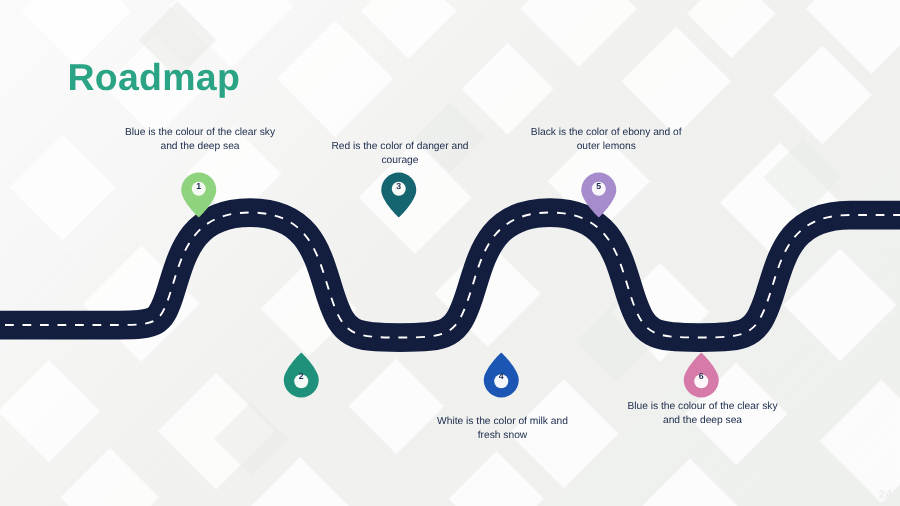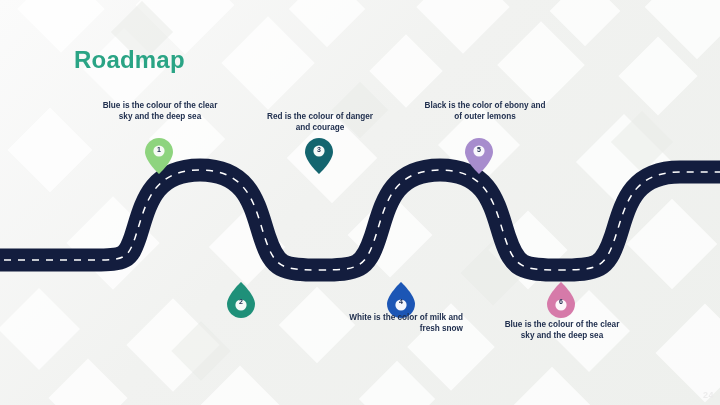--- a/index.html
+++ b/index.html
@@ -13,42 +13,42 @@
     background:
       linear-gradient(135deg,#fbfbfb 0%,#f1f2f0 45%,#eef0ed 100%);
   }
   
   .tex{position:absolute;inset:0;pointer-events:none;}
   .tex svg{display:block;width:720px;height:405px;}
 
   
   #title{
     position:absolute;left:54px;top:46px;
-    font-size:24px;font-weight:bold;letter-spacing:.2px;
-    color:#2aa485;white-space:nowrap;margin-left:20px;
+    font-size:30px;font-weight:bold;letter-spacing:.2px;
+    color:#2aa485;white-space:nowrap;
   }
 
   
   #road{position:absolute;left:0;top:150px;width:720px;height:140px;}
   #road svg{display:block;}
 
   
   .pin{position:absolute;width:30px;height:38px;}
   .pin svg{display:block;width:30px;height:38px;}
   .pin .num{
     position:absolute;left:0;width:30px;text-align:center;
     font-size:7px;font-weight:bold;color:#1d2b4f;
   }
   .pin.down .num{top:9px;}
   .pin.up   .num{top:17px;}
 
   
   .cap{
     position:absolute;text-align:center;
-    font-size:8.2px;line-height:11px;color:#21304f;font-weight:bold;
+    font-size:8.2px;line-height:11px;color:#21304f;
   }
 
   
   #wm{
     position:absolute;right:6px;bottom:5px;
     font-size:9px;font-weight:bold;color:#ececec;letter-spacing:.5px;
   }
 </style>
 </head>
 <body>
@@ -138,21 +138,21 @@
   </div>
   <div class="cap" style="left:99px;top:100px;width:122px;">Blue is the colour of the clear sky and the deep sea</div>
 
   <div class="pin down" style="left:304px;top:137px;">
     <svg viewBox="0 0 30 38" xmlns="http://www.w3.org/2000/svg">
       <path d="M15 1 C7.3 1 1 7.3 1 15 C1 24 15 37 15 37 C15 37 29 24 29 15 C29 7.3 22.7 1 15 1 Z" fill="#14656f"></path>
       <circle cx="15" cy="14" r="5.6" fill="#f6faf9"></circle>
     </svg>
     <span class="num">3</span>
   </div>
-  <div class="cap" style="left:259px;top:111px;width:122px;">Red is the colour of danger and courage</div>
+  <div class="cap" style="left:259px;top:111px;width:122px;">Red is the color of danger and courage</div>
 
   <div class="pin down" style="left:464px;top:137px;">
     <svg viewBox="0 0 30 38" xmlns="http://www.w3.org/2000/svg">
       <path d="M15 1 C7.3 1 1 7.3 1 15 C1 24 15 37 15 37 C15 37 29 24 29 15 C29 7.3 22.7 1 15 1 Z" fill="#a78ccd"></path>
       <circle cx="15" cy="14" r="5.6" fill="#f9f7fc"></circle>
     </svg>
     <span class="num">5</span>
   </div>
   <div class="cap" style="left:424px;top:100px;width:122px;">Black is the color of ebony and of outer lemons</div>
 
@@ -164,21 +164,21 @@
     <span class="num">2</span>
   </div>
 
   <div class="pin up" style="left:386px;top:281px;">
     <svg viewBox="0 0 30 38" xmlns="http://www.w3.org/2000/svg">
       <path d="M15 37 C7.3 37 1 30.7 1 23 C1 14 15 1 15 1 C15 1 29 14 29 23 C29 30.7 22.7 37 15 37 Z" fill="#1c56b5"></path>
       <circle cx="15" cy="24" r="5.6" fill="#f4f7fd"></circle>
     </svg>
     <span class="num">4</span>
   </div>
-  <div class="cap" style="left:341px;top:312px;width:122px;text-align:right;">White is the color of milk and fresh snow</div>
+  <div class="cap" style="left:341px;top:331px;width:122px;">White is the color of milk and fresh snow</div>
 
   <div class="pin up" style="left:546px;top:281px;">
     <svg viewBox="0 0 30 38" xmlns="http://www.w3.org/2000/svg">
       <path d="M15 37 C7.3 37 1 30.7 1 23 C1 14 15 1 15 1 C15 1 29 14 29 23 C29 30.7 22.7 37 15 37 Z" fill="#d67aa9"></path>
       <circle cx="15" cy="24" r="5.6" fill="#fdf6fa"></circle>
     </svg>
     <span class="num">6</span>
   </div>
   <div class="cap" style="left:501px;top:319px;width:122px;">Blue is the colour of the clear sky and the deep sea</div>
 

